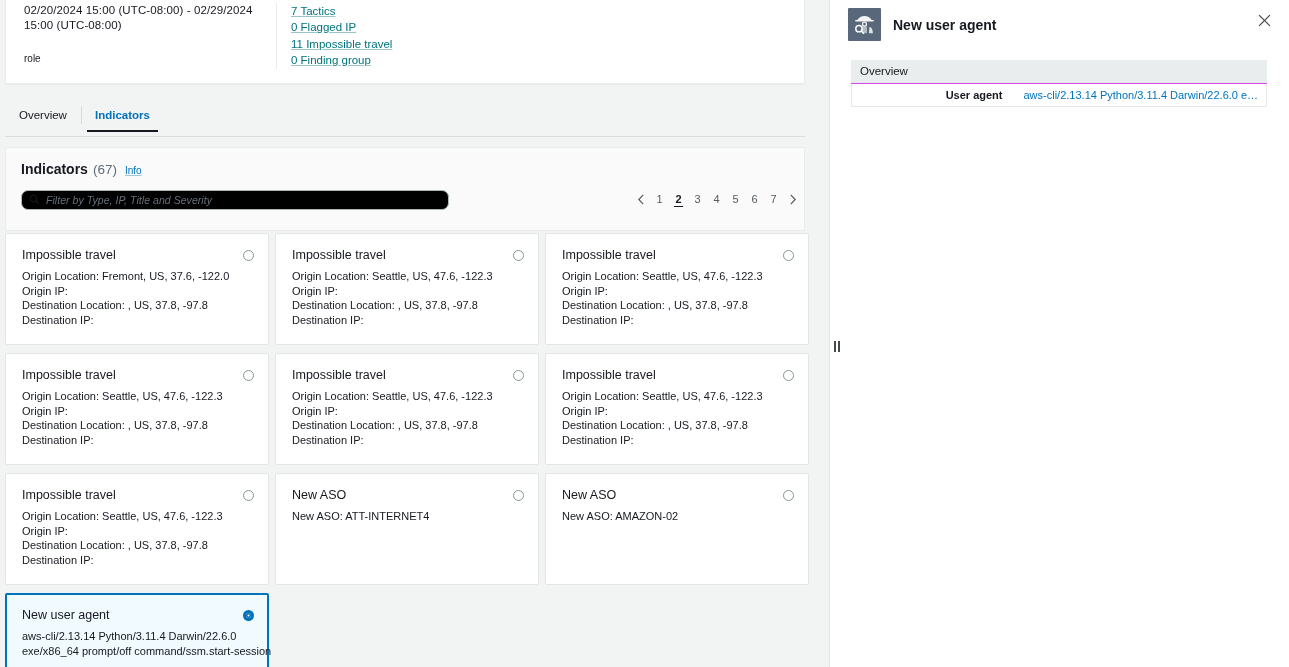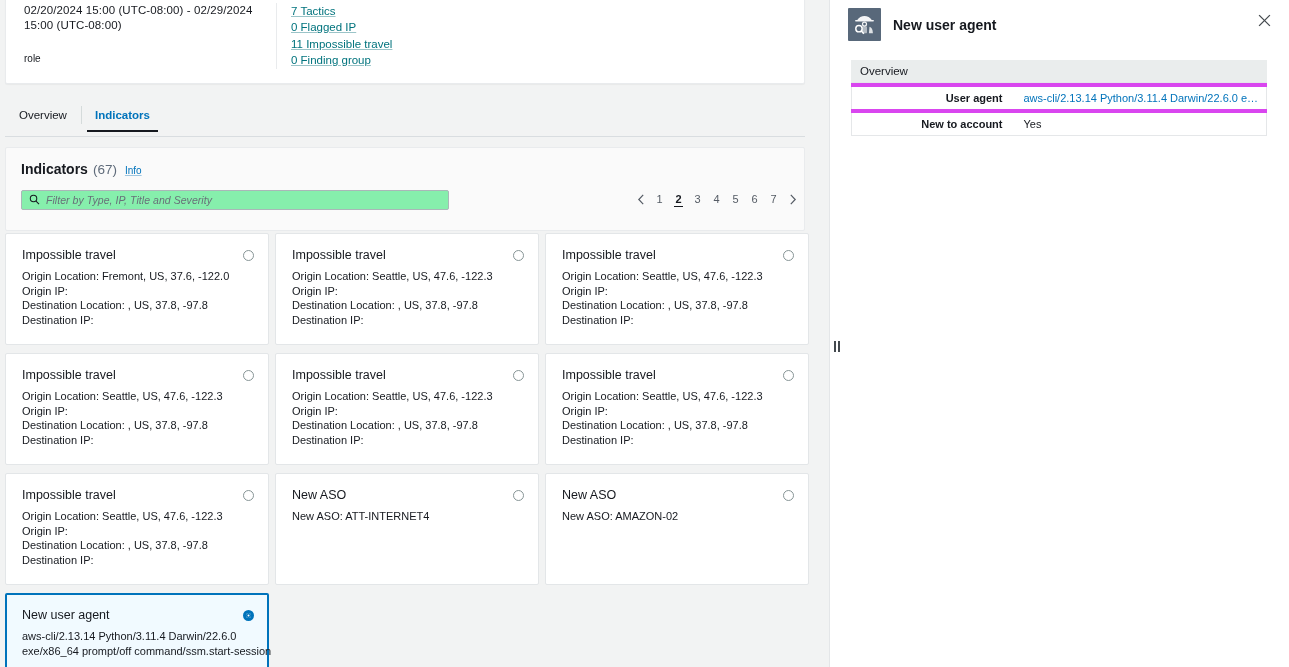--- a/index.html
+++ b/index.html
@@ -95,23 +95,23 @@
   .ind-title { font-size: 14px; font-weight: bold; color: #16191f; }
   .ind-count { font-size: 13.5px; color: #5f6b7a; }
   .ind-info {
     font-size: 10px; color: #0073bb; text-decoration: underline;
     text-decoration-color: #9ec6e0; cursor: pointer; margin-left: 3px;
   }
 
   .filter-box {
     position: absolute; left: 15px; top: 42px;
     width: 428px; height: 20px;
-    background: #86efac;
+    background: #000000;
     border: 1px solid #aab7b8;
-    border-radius: 2px;
+    border-radius: 7px;
     display: flex; align-items: center;
     padding: 0 7px;
   }
   .filter-box svg { flex: none; }
   .filter-ph {
     font-size: 10.5px; color: #687078; font-style: italic;
     margin-left: 6px; letter-spacing: 0.05px;
   }
 
   
@@ -220,21 +220,21 @@
   }
   .ov-caption {
     background: #eaeded;
     font-size: 11.5px;
     color: #16191f;
     padding: 5px 9px;
     text-align: left;
     font-weight: normal;
     border-bottom: 1px solid #e5e7e9;
   }
-  .ov-table td { padding: 5px 0; border-top: 4px solid #d946ef; vertical-align: middle; }
+  .ov-table td { padding: 5px 0; border-top: 1px solid #d946ef; vertical-align: middle; }
   .ov-key {
     width: 163px;
     text-align: right;
     font-size: 11px;
     font-weight: bold;
     color: #16191f;
     padding-right: 12px !important;
   }
   .ov-val { font-size: 11px; color: #16191f; padding-left: 9px !important; }
   .ov-val.link { color: #0073bb; }
@@ -427,20 +427,16 @@
 
     <table class="ov-table">
       <caption class="ov-caption">Overview</caption>
       <tbody>
         <tr>
           <td class="ov-key">User agent</td>
           <td class="ov-val link">
             <span class="trunc">aws-cli/2.13.14 Python/3.11.4 Darwin/22.6.0 exe/x86_...</span>
           </td>
         </tr>
-        <tr>
-          <td class="ov-key">New to account</td>
-          <td class="ov-val">Yes</td>
-        </tr>
       </tbody>
     </table>
   </div>
 </div>
 
 </body></html>

